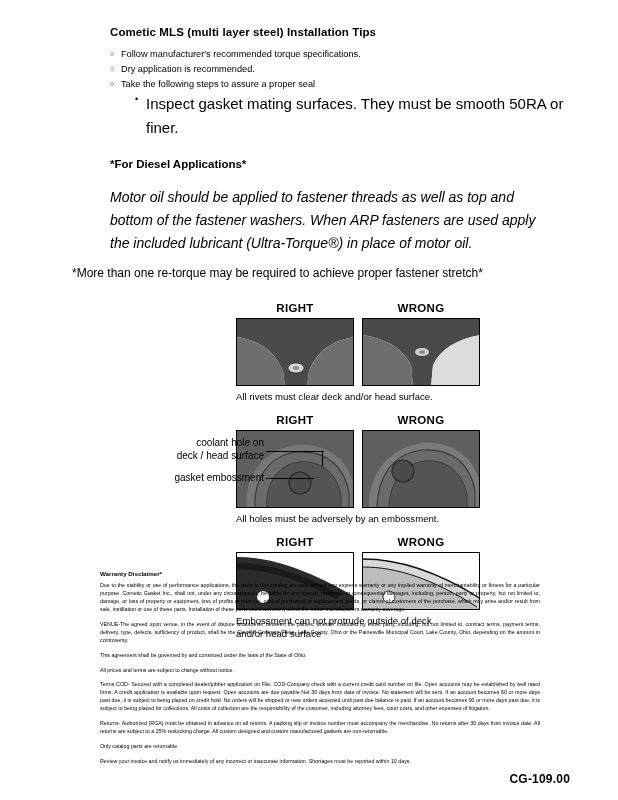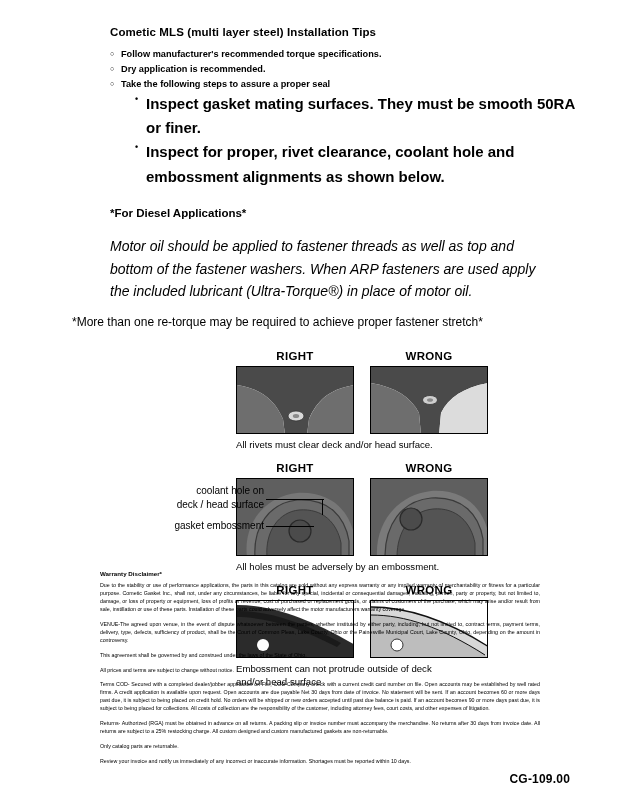--- a/index.html
+++ b/index.html
@@ -31,21 +31,20 @@
   ul.bullets {
     list-style: none;
     margin: 0 0 0 70px;
     padding: 0;
     font-size: 9.2px;
     line-height: 1.62;
   }
   ul.bullets > li {
     position: relative;
     padding-left: 11px;
-    font-weight: bold;
   }
   ul.bullets > li::before {
     content: "\25CB";
     position: absolute;
     left: 0;
     top: 0;
     font-size: 7px;
     line-height: 1.9;
   }
   ul.subbullets {
@@ -84,21 +83,21 @@
     margin: 0 0 0 32px;
   }
 
   
   .figures {
     margin-top: 18px;
     margin-left: 196px;
   }
   .fig-row {
     display: flex;
-    gap: 16px;
+    gap: 8px;
   }
   .fig-col {
     display: flex;
     flex-direction: column;
   }
   .fig-label {
     font-size: 11.5px;
     font-weight: bold;
     text-align: center;
     margin-bottom: 4px;
@@ -165,21 +164,20 @@
 
   <h1 class="title">Cometic MLS (multi layer steel) Installation Tips</h1>
 
   <ul class="bullets">
     <li>Follow manufacturer's recommended torque specifications.</li>
     <li>Dry application is recommended.</li>
     <li>
       <span>Take the following steps to assure a proper seal</span>
       <ul class="subbullets">
         <li>Inspect gasket mating surfaces.  They must be smooth 50RA or finer.</li>
-        <li>Inspect for proper, rivet clearance, coolant hole and embossment alignments as shown below.</li>
       </ul>
     </li>
   </ul>
 
   <h2 class="subhead">*For Diesel Applications*</h2>
   <p class="body">Motor oil should be applied to fastener threads as well as top and bottom of the fastener washers. When ARP fasteners are used apply the included lubricant (Ultra-Torque®) in place of motor oil.</p>
   <p class="note">*More than one re-torque may be required to achieve proper fastener stretch*</p>
 
   <div class="figures">
     <div class="fig-row">

